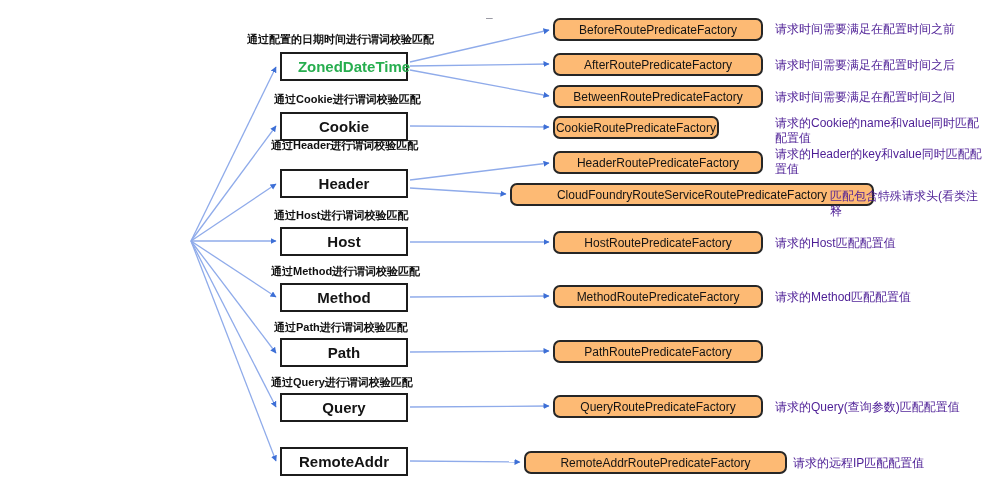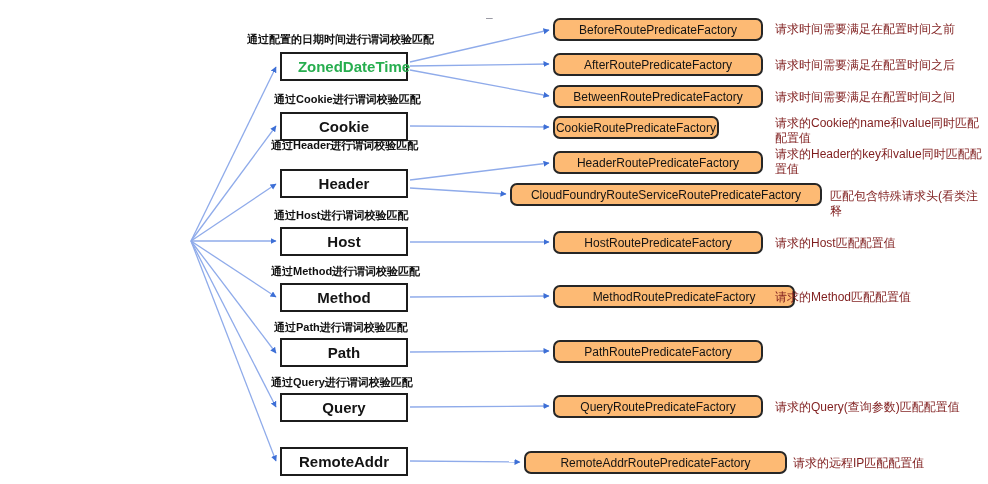--- a/index.html
+++ b/index.html
@@ -24,21 +24,21 @@
     position:absolute;font-size:11px;font-weight:bold;color:#101010;
     white-space:nowrap;letter-spacing:0px;
   }
   .factory-box{
     position:absolute;height:23px;box-sizing:border-box;
     border:2px solid #262626;border-radius:7px;background:#fdba74;
     display:flex;align-items:center;justify-content:center;
     font-size:12px;color:#141414;white-space:nowrap;
   }
   .desc{
-    position:absolute;font-size:12px;color:#7f1d1d;line-height:15px;
+    position:absolute;font-size:12px;color:#4c1d95;line-height:15px;
   }
   .dash-artifact{
     position:absolute;left:486px;top:11px;font-size:12px;color:#8f8f9a;
   }
 </style>
 </head>
 <body>
 
 <div class="canvas">
 
@@ -88,23 +88,23 @@
   <div class="pred-box" style="top:283px">Method</div>
   <div class="pred-box" style="top:338px">Path</div>
   <div class="pred-box" style="top:393px">Query</div>
   <div class="pred-box" style="top:447px">RemoteAddr</div>
 
   <div class="factory-box" style="left:553px;top:18px;width:210px">BeforeRoutePredicateFactory</div>
   <div class="factory-box" style="left:553px;top:53px;width:210px">AfterRoutePredicateFactory</div>
   <div class="factory-box" style="left:553px;top:85px;width:210px">BetweenRoutePredicateFactory</div>
   <div class="factory-box" style="left:553px;top:116px;width:166px">CookieRoutePredicateFactory</div>
   <div class="factory-box" style="left:553px;top:151px;width:210px">HeaderRoutePredicateFactory</div>
-  <div class="factory-box" style="left:510px;top:183px;width:312px">CloudFoundryRouteServiceRoutePredicateFactory</div>
+  <div class="factory-box" style="left:510px;top:183px;width:364px">CloudFoundryRouteServiceRoutePredicateFactory</div>
   <div class="factory-box" style="left:553px;top:231px;width:210px">HostRoutePredicateFactory</div>
-  <div class="factory-box" style="left:553px;top:285px;width:242px">MethodRoutePredicateFactory</div>
+  <div class="factory-box" style="left:553px;top:285px;width:210px">MethodRoutePredicateFactory</div>
   <div class="factory-box" style="left:553px;top:340px;width:210px">PathRoutePredicateFactory</div>
   <div class="factory-box" style="left:553px;top:395px;width:210px">QueryRoutePredicateFactory</div>
   <div class="factory-box" style="left:524px;top:451px;width:263px">RemoteAddrRoutePredicateFactory</div>
 
   <div class="desc" style="left:775px;top:22px">请求时间需要满足在配置时间之前</div>
   <div class="desc" style="left:775px;top:58px">请求时间需要满足在配置时间之后</div>
   <div class="desc" style="left:775px;top:90px">请求时间需要满足在配置时间之间</div>
   <div class="desc" style="left:775px;top:116px;width:212px">请求的Cookie的name和value同时匹配配置值</div>
   <div class="desc" style="left:775px;top:147px;width:218px">请求的Header的key和value同时匹配配置值</div>
   <div class="desc" style="left:830px;top:189px">匹配包含特殊请求头(看类注释</div>

